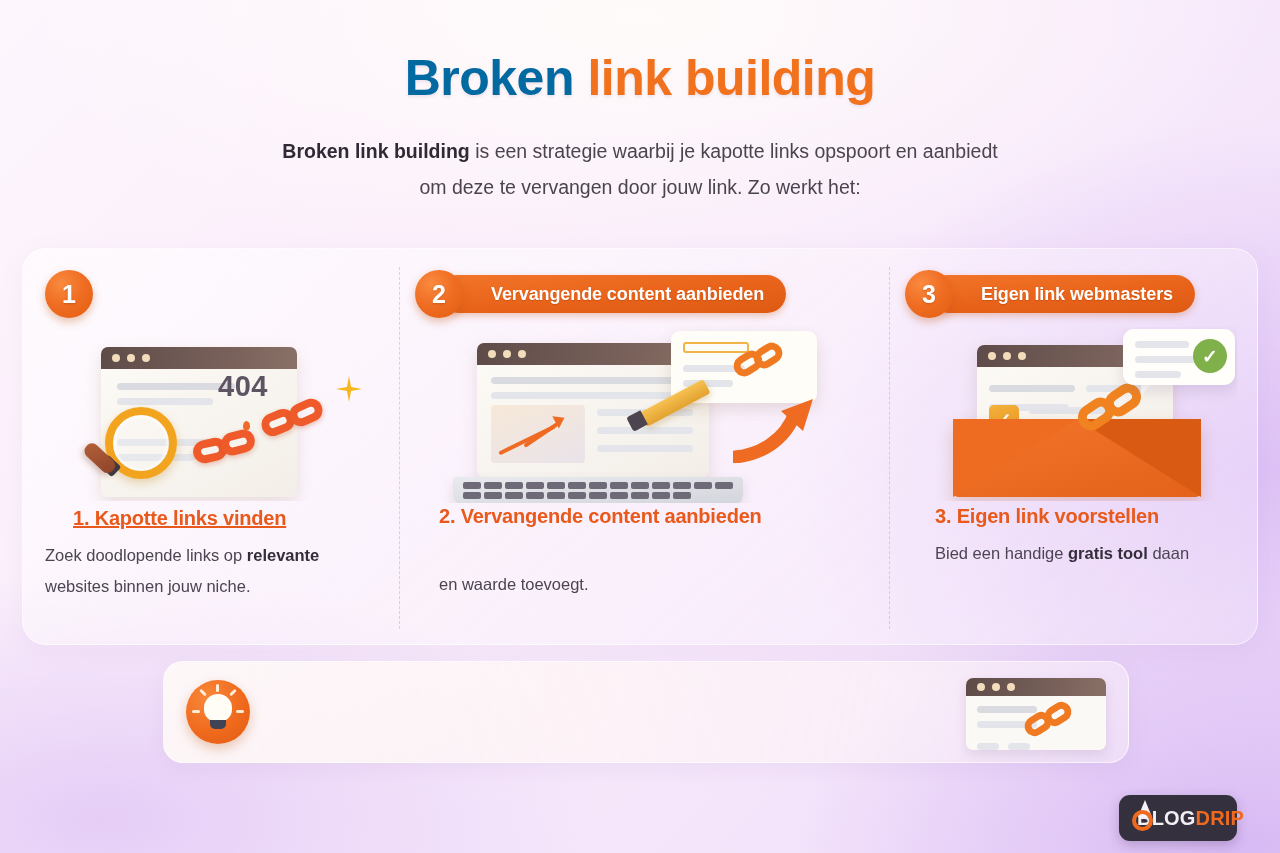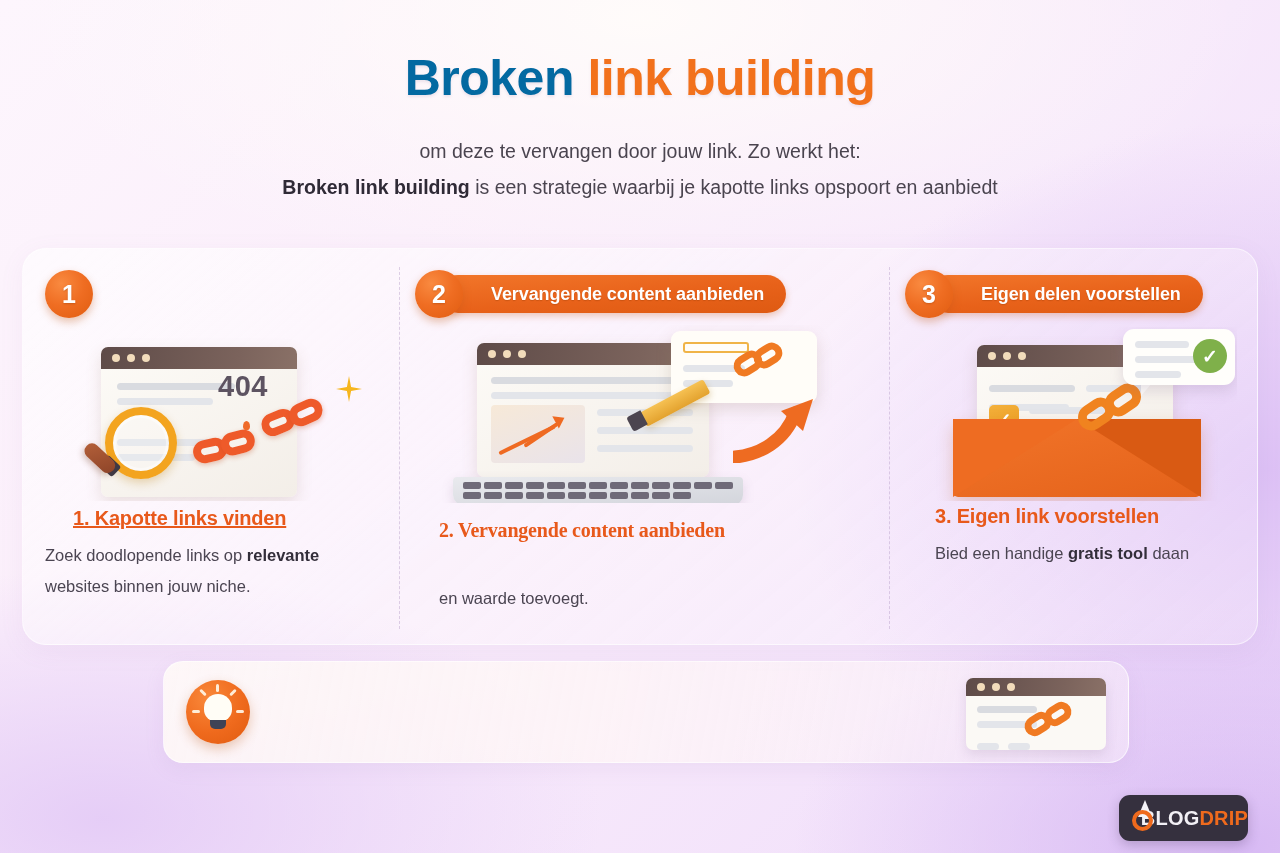--- a/index.html
+++ b/index.html
@@ -226,21 +226,21 @@
   .chain3 {
     position: absolute; width: 38px; height: 26px; border-radius: 14px;
     border: 9px solid #f0831f;
   }
   .c3a { left: 150px; top: 74px; transform: rotate(-34deg); }
   .c3b { left: 177px; top: 60px; transform: rotate(-34deg); }
 
   
   .head-line { font-size: 20px; font-weight: 700; color: #e8591b; letter-spacing: -0.2px; }
   .c1 .head-line { margin: 6px 0 0 28px; text-decoration: underline; }
-  .c2 .head-line { margin: 16px 0 0 24px; font-family: Liberation Serif, serif; }
+  .c2 .head-line { margin: 2px 0 0 24px; }
   .c3 .head-line { margin: 4px 0 0 30px; }
   .body-line { font-size: 16.5px; color: #4b4552; line-height: 1.85; margin-top: 10px; }
   .body-line b { font-weight: 700; color: #332e3a; }
   .c1 .body-line { width: 330px; }
   .c2 .body-line { margin-left: 24px; width: 420px; }
   .c3 .body-line { margin-left: 30px; width: 330px; }
 
   
   .tip-box {
     position: absolute; left: 163px; top: 661px; width: 966px; height: 102px;
@@ -280,21 +280,21 @@
   }
   .chain4 {
     position: absolute; width: 28px; height: 20px; border-radius: 10px;
     border: 7px solid #f07a22;
   }
   .c4a { left: 58px; top: 36px; transform: rotate(-32deg); }
   .c4b { left: 78px; top: 26px; transform: rotate(-32deg); }
 
   
   .logo {
-    position: absolute; left: 1119px; top: 795px; width: 129px; height: 46px;
+    position: absolute; left: 1119px; top: 795px; width: 118px; height: 46px;
     border-radius: 11px; background: #35303e;
     display: flex; align-items: center; padding-left: 10px; gap: 8px;
     box-shadow: 0 4px 12px rgba(60,40,80,0.25);
   }
   .logo-mark { position: relative; width: 28px; height: 32px; }
   .logo-drop {
     position: absolute; left: 3px; top: 8px; width: 21px; height: 21px;
     border-radius: 50%; border: 4px solid #ef6a1d;
   }
   .logo-spike {
@@ -307,24 +307,24 @@
   .logo-text .lg-b { color: #ef6a1d; }
 </style>
 </head>
 <body>
 
 <div class="header">
   <div class="title">
     <span class="t-dark">Broken </span><span class="t-orange">link building</span>
   </div>
   <div class="subtitle">
-    <div>om deze te vervangen door jouw link. Zo werkt het:</div>
     <div>
       <b>Broken link building</b><span> is een strategie waarbij je kapotte links opspoort en aanbiedt</span>
     </div>
+    <div>om deze te vervangen door jouw link. Zo werkt het:</div>
   </div>
 </div>
 
 <div class="main-card">
   <div class="divider d1"></div>
   <div class="divider d2"></div>
 
   <div class="col c1">
     <div class="step-pill">
       <div class="pill-num">1</div>
@@ -439,21 +439,21 @@
     <div class="head-line">2. Vervangende content aanbieden</div>
     <div class="body-line">
       <br>
       <span>en waarde toevoegt.</span>
     </div>
   </div>
 
   <div class="col c3">
     <div class="step-pill">
       <div class="pill-bar">
-        <span class="pill-label">Eigen delen voorstellen</span>
+        <span class="pill-label">Eigen link webmasters</span>
       </div>
       <div class="pill-num">3</div>
     </div>
 
     <div class="illus i3">
       <div class="win s3-win">
         <div class="win-bar">
           <span class="dot"></span>
           <span class="dot"></span>
           <span class="dot"></span>

